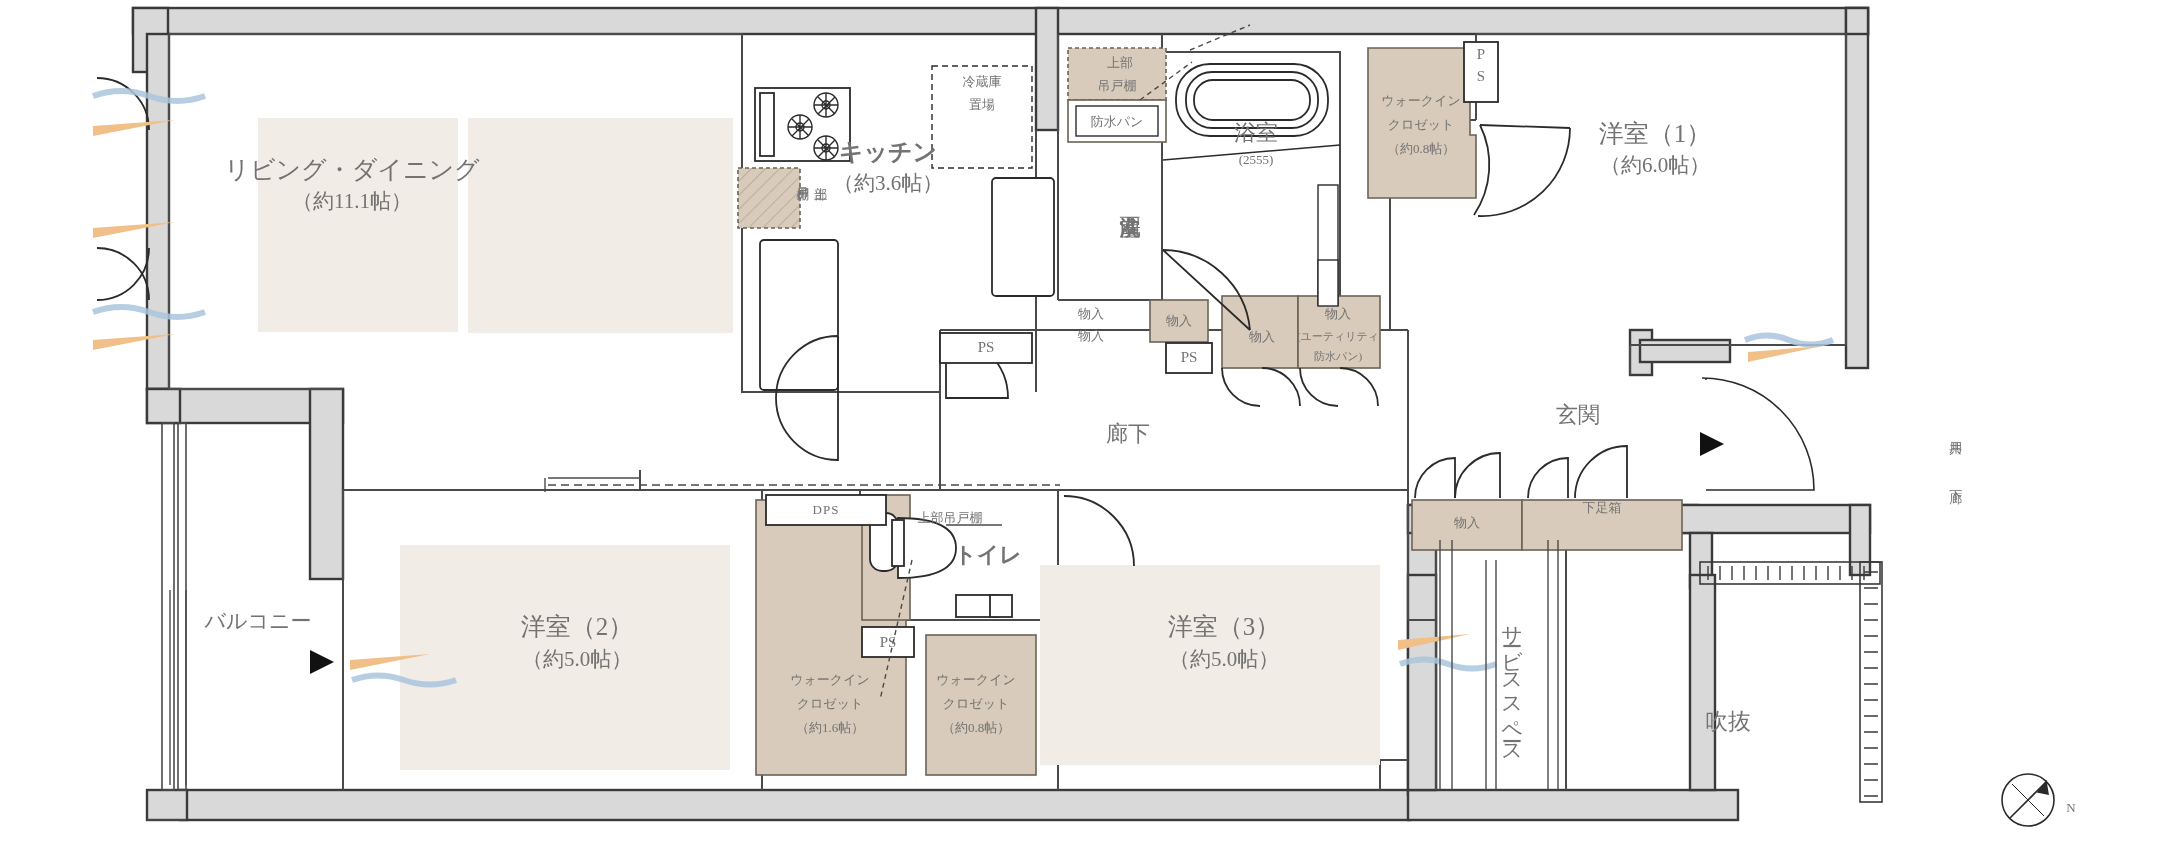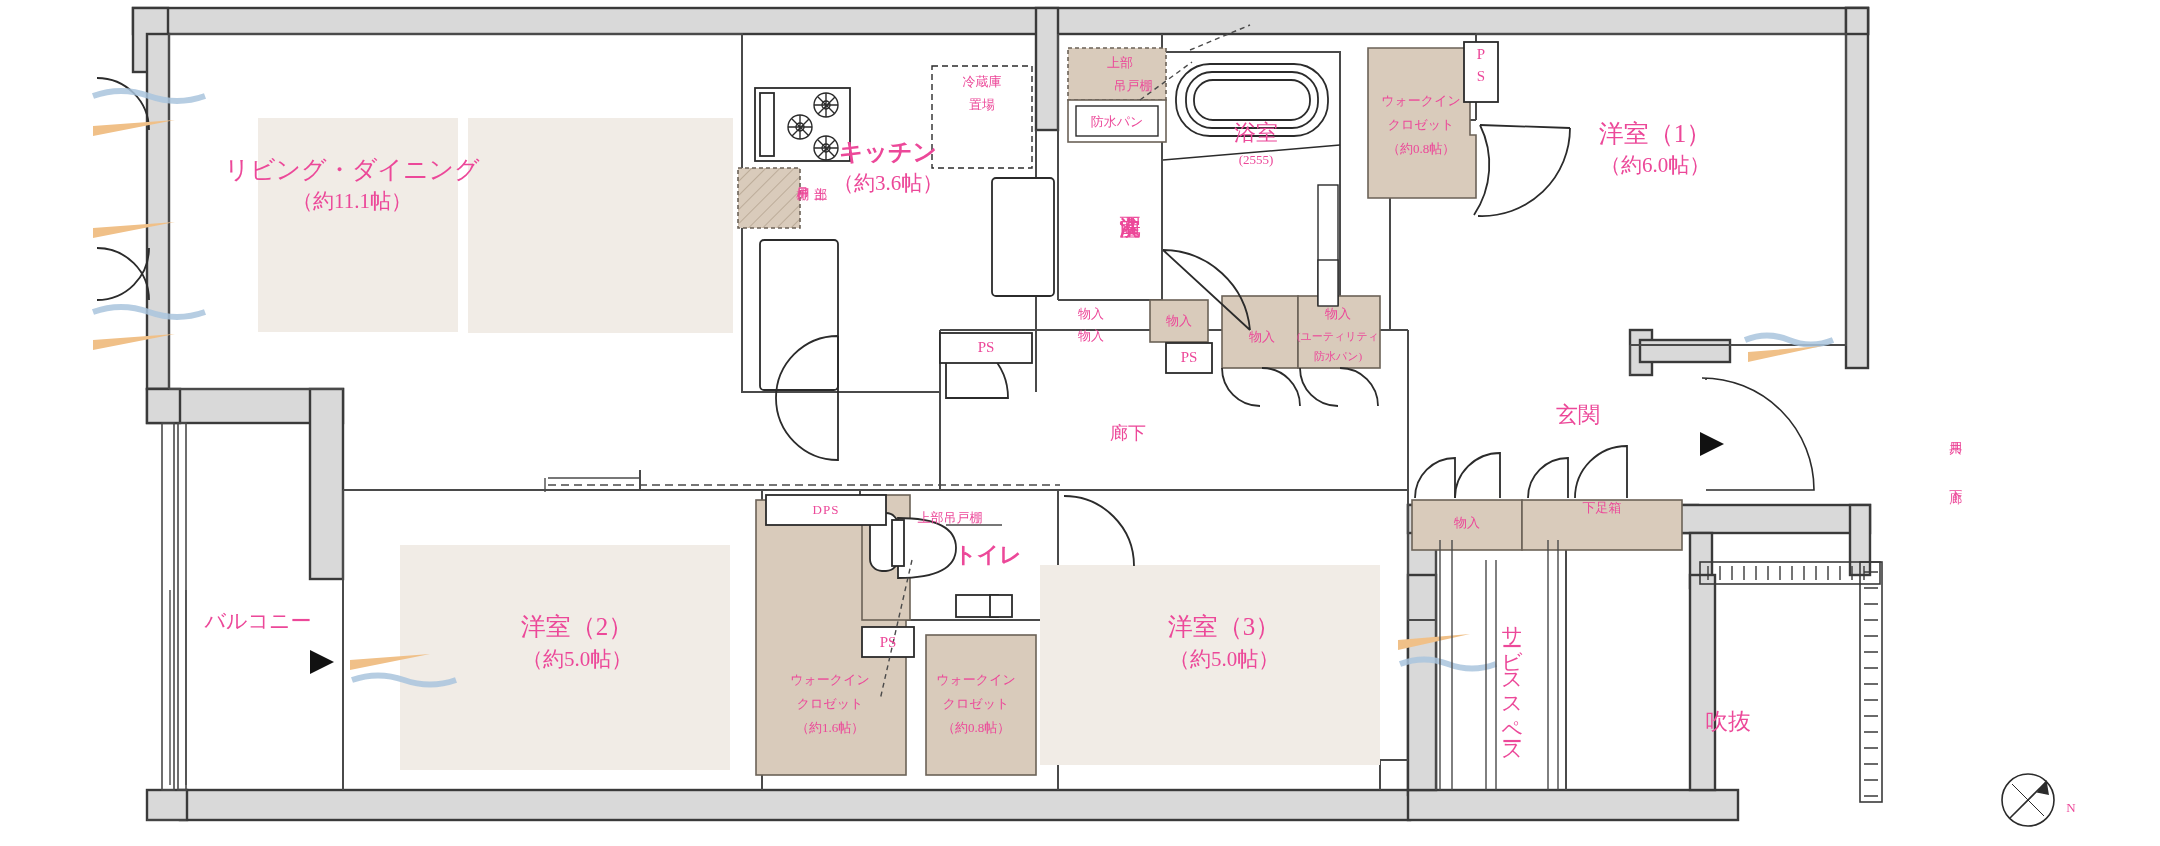--- a/index.html
+++ b/index.html
@@ -1,20 +1,20 @@
 <!DOCTYPE html>
 <html><head>
 <meta charset="utf-8">
 <style>
   html,body{margin:0;padding:0;background:#ffffff;}
   body{width:2160px;height:846px;position:relative;overflow:hidden;
        font-family:"Liberation Serif","DejaVu Serif",serif;color:#1a1a1a;}
   #plan{position:absolute;left:0;top:0;width:2160px;height:846px;}
   .lbl{position:absolute;text-align:center;line-height:1.3;white-space:nowrap;
-       font-family:"Liberation Serif","DejaVu Serif",serif;color:#ec4899;}
+       font-family:"Liberation Serif","DejaVu Serif",serif;color:#737373;}
   .lbl.v{white-space:normal;writing-mode:vertical-rl;text-orientation:upright;line-height:1.1;}
   .t-room{font-size:25px;}
   .t-sub{font-size:21px;}
   .t-sm{font-size:13px;}
   .t-xs{font-size:13px;}
   .t-ps{font-size:15px;font-family:"Liberation Serif",serif;}
   .ctr{transform:translate(-50%,-50%);}
   .gothic{font-family:"DejaVu Sans","Liberation Sans",sans-serif;font-weight:600;}
 </style>
 </head>
@@ -301,21 +301,21 @@
 <div class="lbl t-room ctr gothic" style="left:888px;top:153px;font-size:24px;">キッチン</div>
 <div class="lbl t-sub ctr" style="left:888px;top:184px;">（約3.6帖）</div>
 
 <div class="lbl t-sm ctr" style="left:982px;top:82px;">冷蔵庫</div>
 <div class="lbl t-sm ctr" style="left:982px;top:105px;">置場</div>
 
 <div class="lbl t-xs v" style="left:795px;top:148px;height:58px;">吊戸棚</div>
 <div class="lbl t-xs v" style="left:813px;top:148px;height:58px;">上部</div>
 
 <div class="lbl t-xs ctr" style="left:1120px;top:63px;">上部</div>
-<div class="lbl t-xs ctr" style="left:1117px;top:86px;margin-left:16px;">吊戸棚</div>
+<div class="lbl t-xs ctr" style="left:1117px;top:86px;">吊戸棚</div>
 <div class="lbl t-xs ctr" style="left:1117px;top:122px;">防水パン</div>
 
 <div class="lbl t-sub v" style="left:1118px;top:132px;height:135px;">洗面洗濯室</div>
 
 <div class="lbl t-room ctr" style="left:1256px;top:133px;font-size:22px;">浴室</div>
 <div class="lbl t-sm ctr" style="left:1256px;top:160px;">(2555)</div>
 
 <div class="lbl t-xs ctr" style="left:1421px;top:101px;">ウォークイン</div>
 <div class="lbl t-xs ctr" style="left:1421px;top:125px;">クロゼット</div>
 <div class="lbl t-xs ctr" style="left:1421px;top:149px;">（約0.8帖）</div>
@@ -332,21 +332,21 @@
 <div class="lbl t-xs ctr" style="left:1091px;top:314px;">物入</div>
 <div class="lbl t-xs ctr" style="left:1091px;top:336px;">物入</div>
 
 <div class="lbl t-xs ctr" style="left:1179px;top:321px;">物入</div>
 <div class="lbl t-xs ctr" style="left:1262px;top:337px;">物入</div>
 
 <div class="lbl t-xs ctr" style="left:1338px;top:314px;">物入</div>
 <div class="lbl t-xs ctr" style="left:1338px;top:336px;font-size:11px;">(ユーティリティ</div>
 <div class="lbl t-xs ctr" style="left:1338px;top:356px;font-size:11px;">防水パン)</div>
 
-<div class="lbl t-room ctr" style="left:1128px;top:434px;font-size:18px;">廊下</div>
+<div class="lbl t-room ctr" style="left:1128px;top:434px;font-size:22px;">廊下</div>
 
 <div class="lbl t-room ctr" style="left:1578px;top:415px;font-size:22px;">玄関</div>
 
 <div class="lbl t-sm ctr" style="left:1467px;top:523px;">物入</div>
 <div class="lbl t-sm ctr" style="left:1602px;top:508px;">下足箱</div>
 
 <div class="lbl t-sm v" style="left:1948px;top:396px;height:70px;">共用</div>
 <div class="lbl t-sm v" style="left:1948px;top:460px;height:40px;">廊下</div>
 
 <div class="lbl t-room ctr" style="left:577px;top:627px;">洋室（2）</div>

